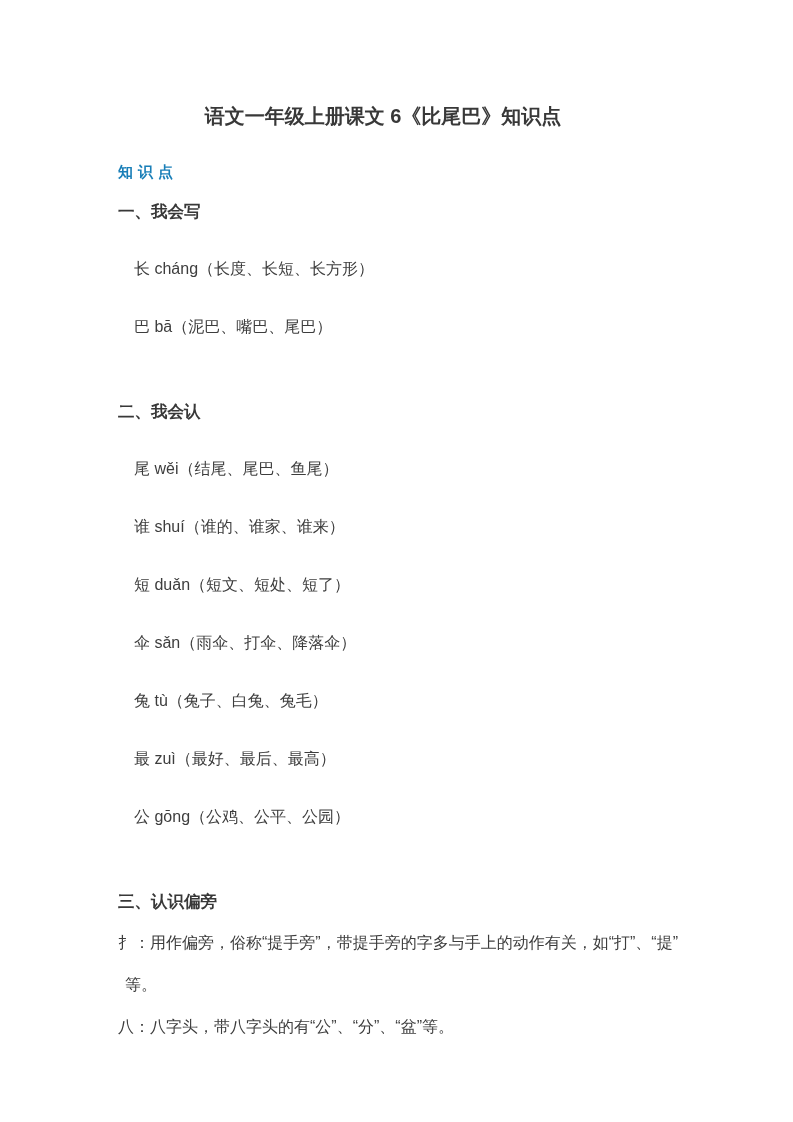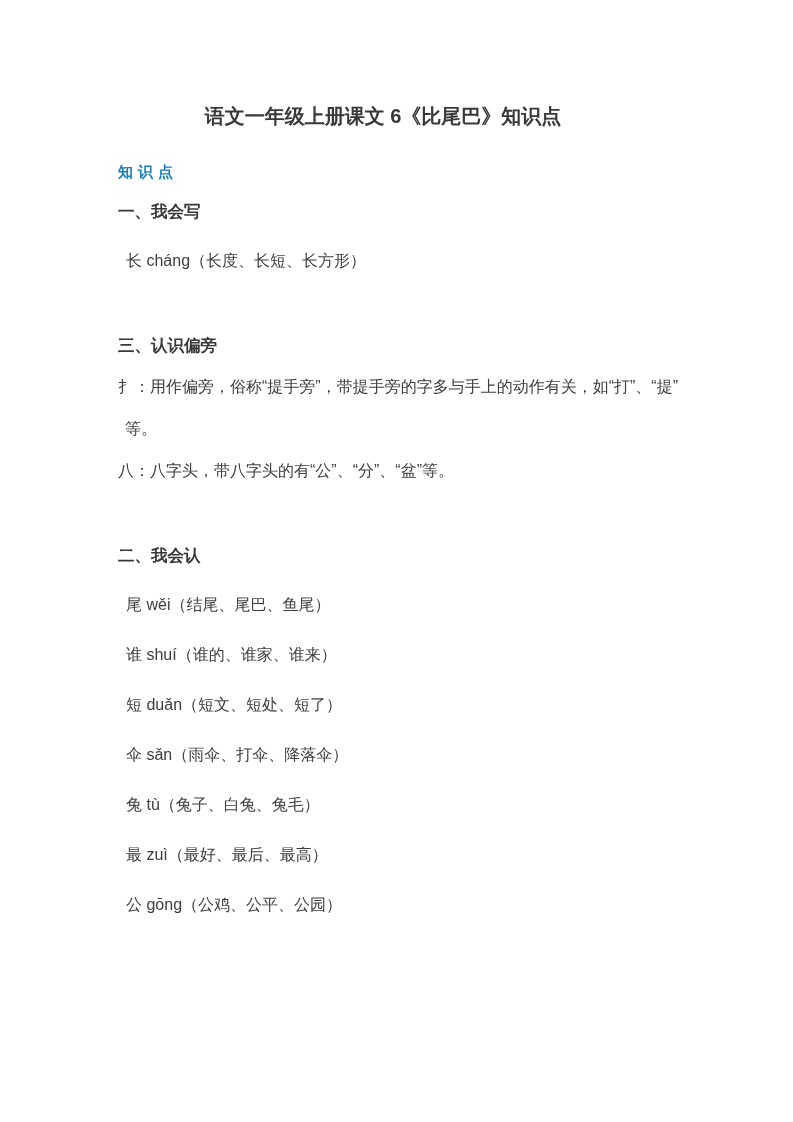--- a/index.html
+++ b/index.html
@@ -39,21 +39,21 @@
   .sec{margin-top:42px;}
   .sec:first-child{margin-top:0;}
   .sec-heading{
     margin:0;
     font-size:16.5px;
     line-height:42px;
     font-weight:700;
     color:#383838;
   }
   .entry{
-    margin:8px;
+    margin:16px;
     font-size:16px;
     line-height:42px;
     color:var(--text);
   }
   .para{
     margin:0;
     font-size:16px;
     line-height:42px;
     color:var(--text);
     padding-left:7px;
@@ -67,33 +67,34 @@
 
   <h1 class="title">语文一年级上册课文 6《比尾巴》知识点</h1>
 
   <div class="badge">知识点</div>
 
   <div class="body">
 
     <section class="sec">
       <h2 class="sec-heading">一、我会写</h2>
       <p class="entry">长 cháng（长度、长短、长方形）</p>
-    </section>
-
-    <section class="sec">
-      <h2 class="sec-heading">三、认识偏旁</h2>
-      <p class="para">扌：用作偏旁，俗称“提手旁”，带提手旁的字多与手上的动作有关，如“打”、“提”等。</p>
-      <p class="para">八：八字头，带八字头的有“公”、“分”、“盆”等。</p>
+      <p class="entry">巴 bā（泥巴、嘴巴、尾巴）</p>
     </section>
 
     <section class="sec">
       <h2 class="sec-heading">二、我会认</h2>
       <p class="entry">尾 wěi（结尾、尾巴、鱼尾）</p>
       <p class="entry">谁 shuí（谁的、谁家、谁来）</p>
       <p class="entry">短 duǎn（短文、短处、短了）</p>
       <p class="entry">伞 sǎn（雨伞、打伞、降落伞）</p>
       <p class="entry">兔 tù（兔子、白兔、兔毛）</p>
       <p class="entry">最 zuì（最好、最后、最高）</p>
       <p class="entry">公 gōng（公鸡、公平、公园）</p>
     </section>
 
+    <section class="sec">
+      <h2 class="sec-heading">三、认识偏旁</h2>
+      <p class="para">扌：用作偏旁，俗称“提手旁”，带提手旁的字多与手上的动作有关，如“打”、“提”等。</p>
+      <p class="para">八：八字头，带八字头的有“公”、“分”、“盆”等。</p>
+    </section>
+
   </div>
 </div>
 
 </body></html>

